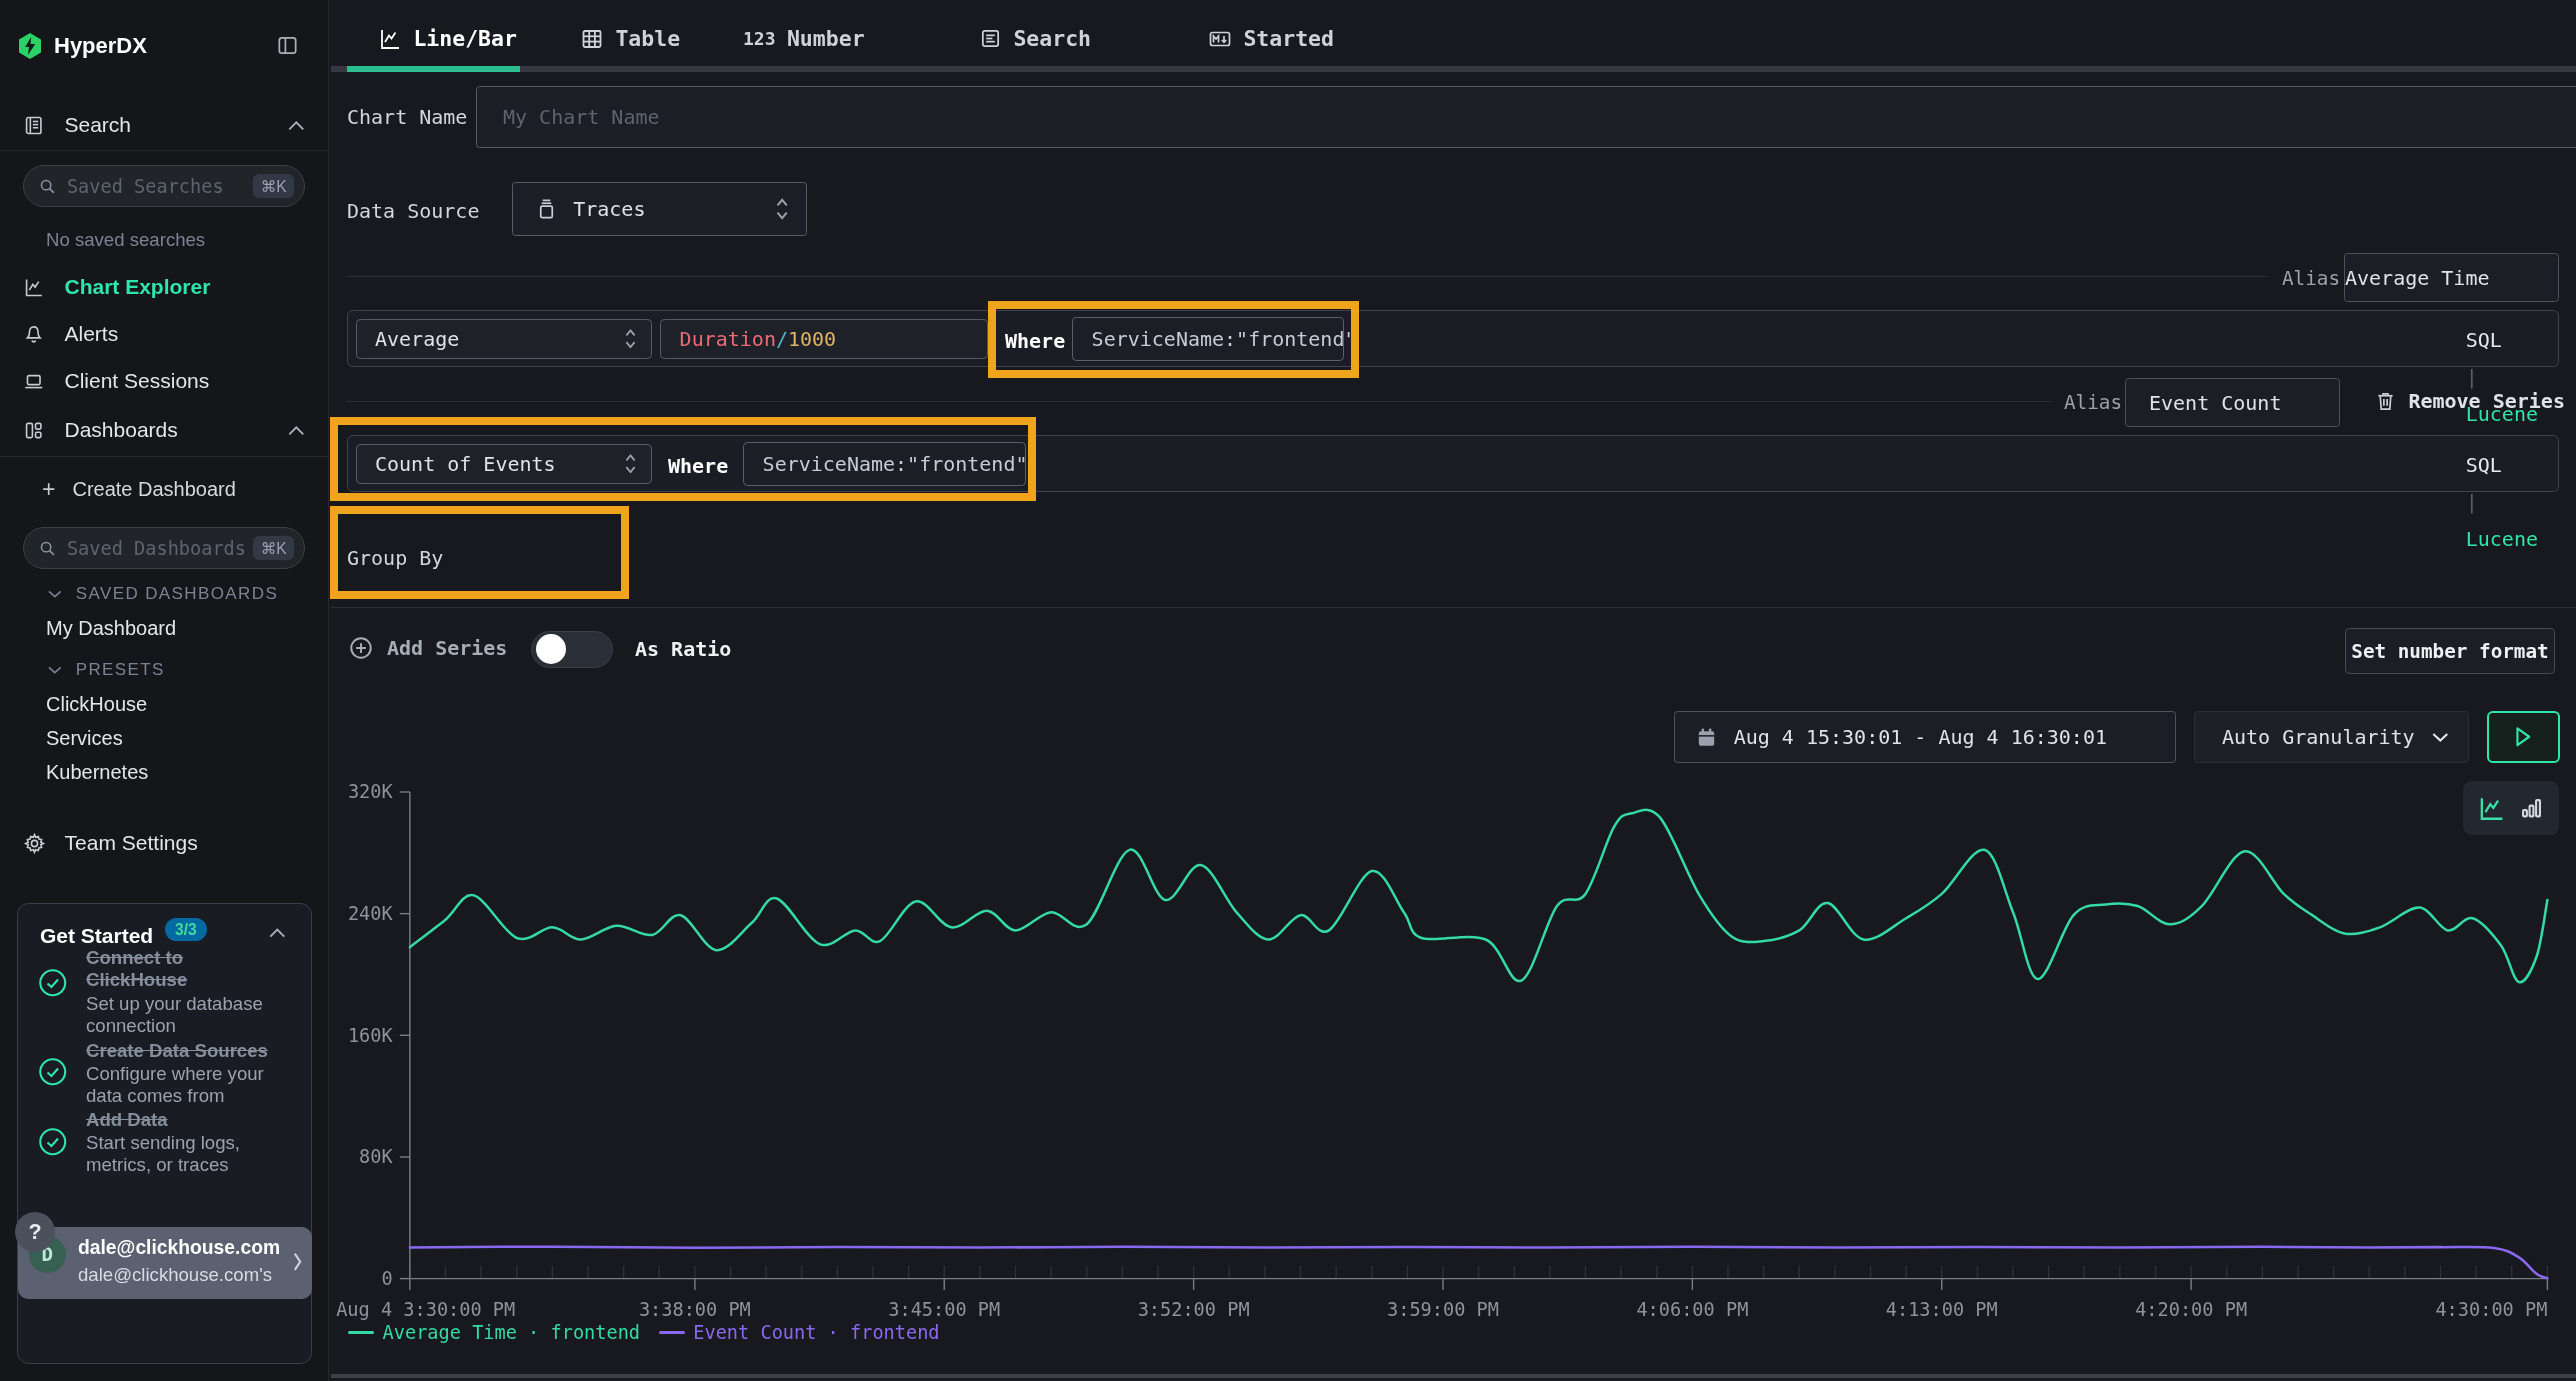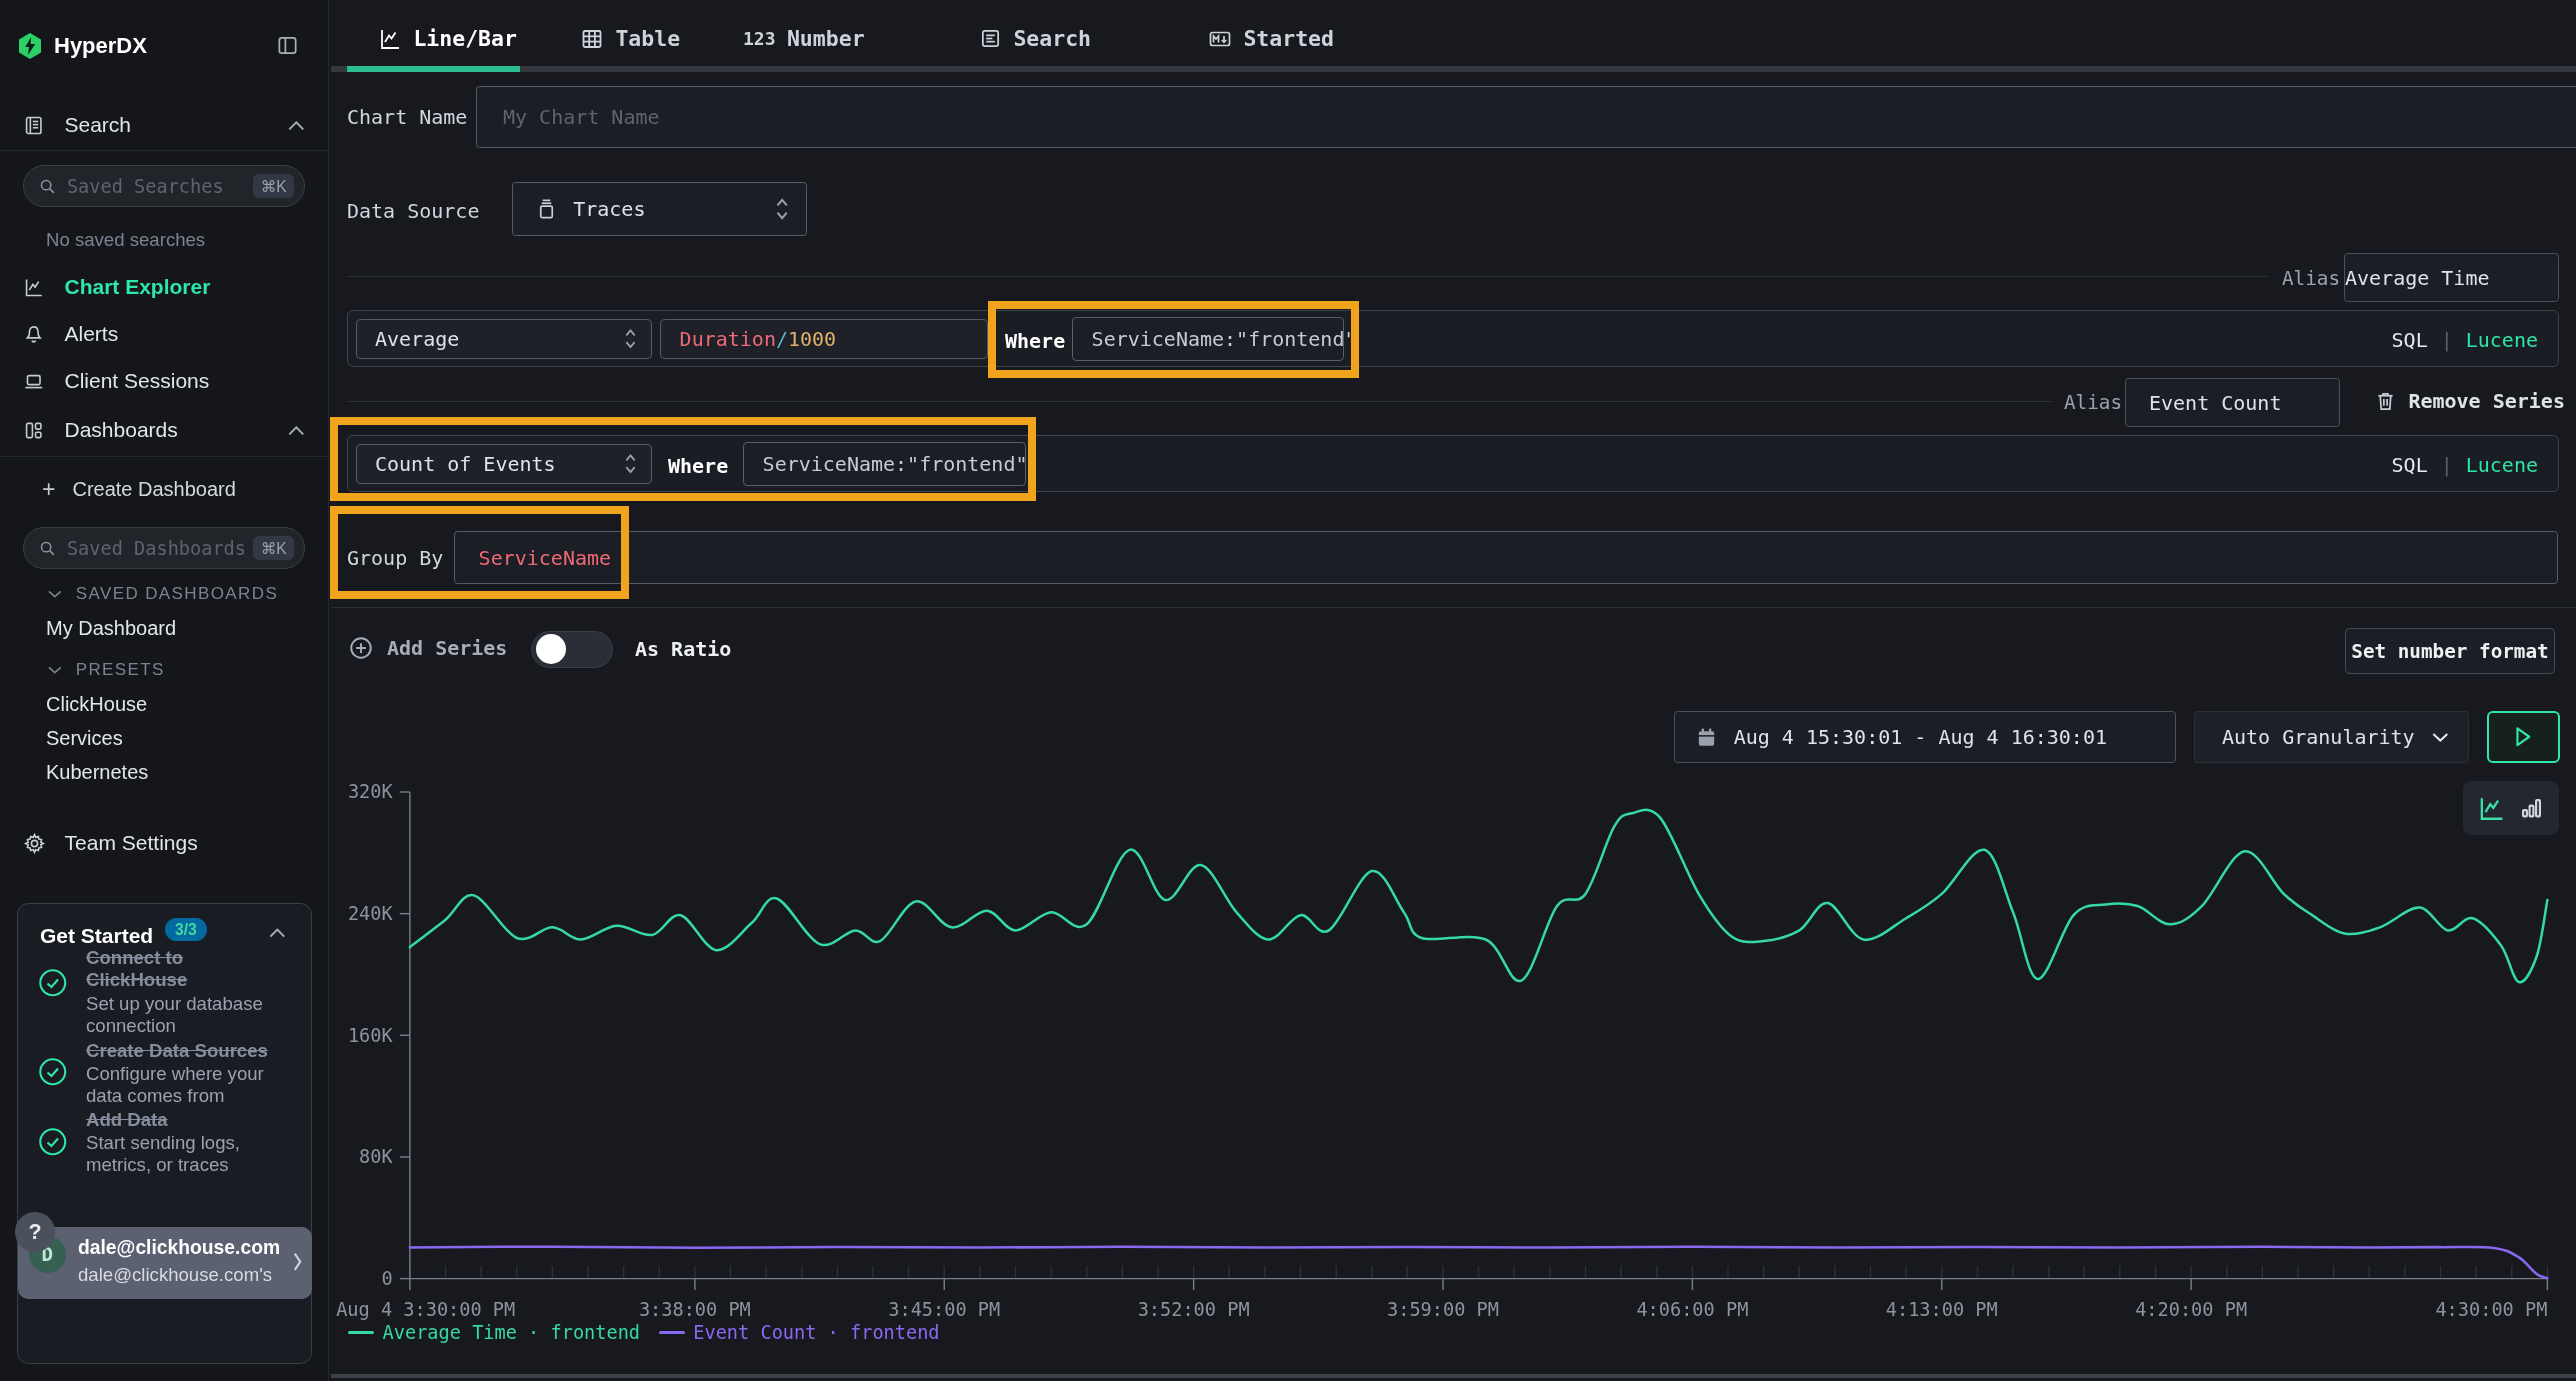--- a/index.html
+++ b/index.html
@@ -34,21 +34,21 @@
 
   
   .f-label { color:#d2d6dd; font-size:20px; }
   .f-input { position:absolute; background:#1b1e24; border:1.4px solid #575d67; border-radius:3.6px; display:flex; align-items:center; }
   .f-input .ph { color:#5d646e; font-size:20px; }
   .f-val { color:#dfe3e8; font-size:20px; }
   .series-box { position:absolute; left:347px; width:2212px; height:57px; background:#1a1d23; border:1.4px solid #3e434c; border-radius:5.7px; }
   .inner-box { position:absolute; background:#1e2127; border:1.4px solid #565c66; border-radius:4.3px; display:flex; align-items:center; }
   .code-red { color:#ee6a76; } .code-teal { color:#52b8c8; } .code-yellow { color:#dfb468; }
   .where-lbl { color:#ffffff; font-size:20px; font-weight:bold; }
-  .sql-cluster { position:absolute; display:flex; gap:13px; font-size:20px; }
+  .sql-cluster { position:absolute; display:flex; gap:13px; font-size:20px;flex-direction:column; }
   .sql-cluster .sql { color:#e6e9ed; } .sql-cluster .pipe { color:#5a6068; } .sql-cluster .lucene { color:#2ee6a8; }
   .orange-box { position:absolute; border:8.6px solid #f0a41c; z-index:5; }
   .ghost-btn { position:absolute; background:#1b1e24; border:1.4px solid #464c55; border-radius:4.3px; color:#eef0f3; font-weight:bold; display:flex; align-items:center; justify-content:center; }
   .toggle { position:absolute; left:531px; top:631px; width:82px; height:37px; border-radius:18.6px; background:#2a2e36; border:1.4px solid #3a3f48; }
   .toggle .knob { position:absolute; left:3.6px; top:2.1px; width:30px; height:30px; border-radius:50%; background:#ffffff; }
 
   
   .legend { position:absolute; left:348px; top:1322px; display:flex; gap:18.6px; font-size:18.6px; }
   .legend-item { display:flex; align-items:center; gap:8.6px; }
   .legend-dash { width:26px; height:3.6px; border-radius:2.1px; background:currentColor; }
@@ -352,23 +352,20 @@
         <polyline points="2,17 7,23 12,17"></polyline>
       </svg>
   </div>
   <div class="abs where-lbl" style="left:668px; top:454px;">Where</div>
   <div class="inner-box" style="left:743px; top:442px; width:283px; height:44px; padding-left:18.6px; border-color:#5a606a; background:#1b1e24;">
     <span style="color:#c6ccd4; font-size:20px;">ServiceName:"frontend"</span>
   </div>
   <div class="orange-box" style="left:330px; top:417px; width:706px; height:84px;"></div>
 
   <div class="abs f-label" style="left:347px; top:546px;">Group By</div>
-  <div class="f-input" style="left:454px; top:531px; width:2104px; height:53px; padding-left:23.6px; border-color:#565c66;">
-    <span class="code-red" style="font-size:20px;">ServiceName</span>
-  </div>
   <div class="orange-box" style="left:330px; top:506px; width:299px; height:93px;"></div>
 
   <div class="divider-h" style="left:331px; top:607px; width:2245px; background:#2b2f36;"></div>
 
   <div class="abs row" style="left:348px; top:635px;">
     <svg width="26" height="26" viewBox="0 0 24 24" fill="none" stroke="#a6adb8" stroke-width="1.8">
         <circle cx="12" cy="12" r="9"></circle>
         <line x1="12" y1="7.5" x2="12" y2="16.5"></line>
         <line x1="7.5" y1="12" x2="16.5" y2="12"></line>
       </svg>

